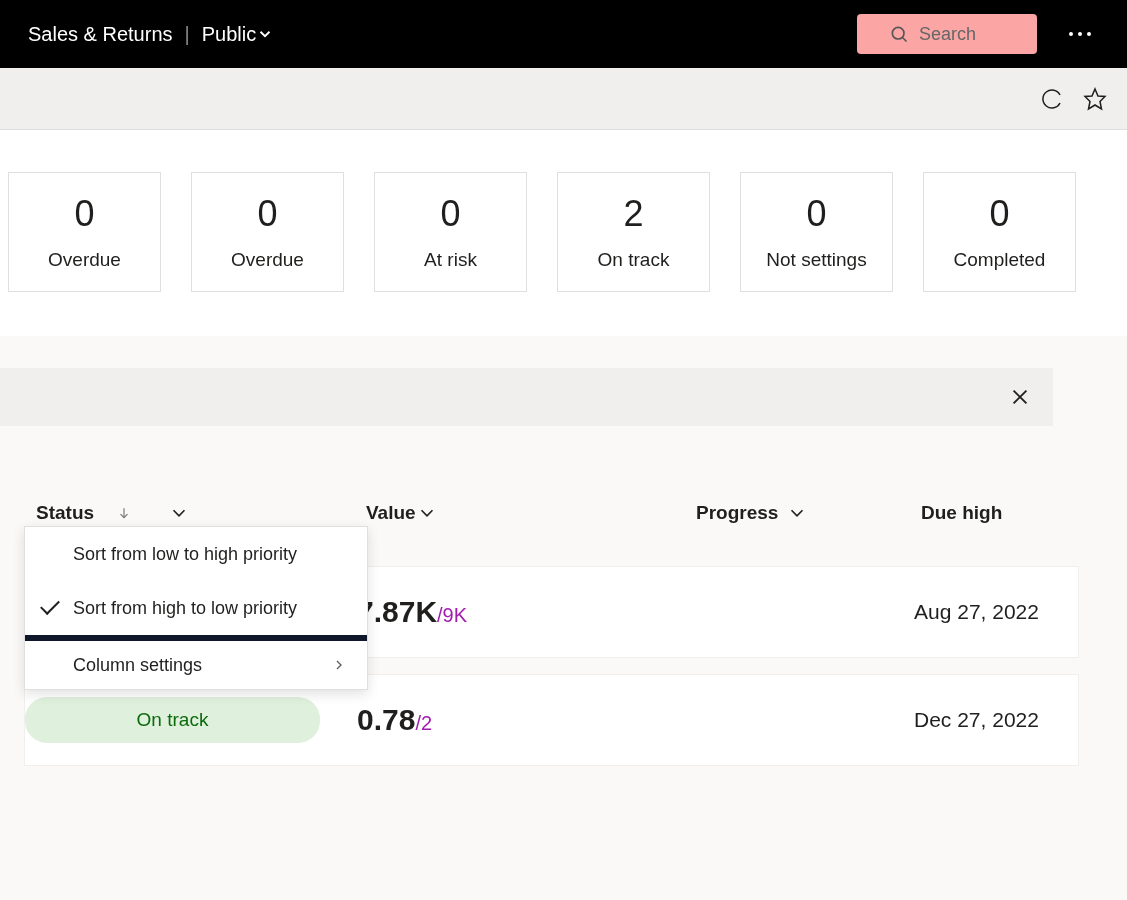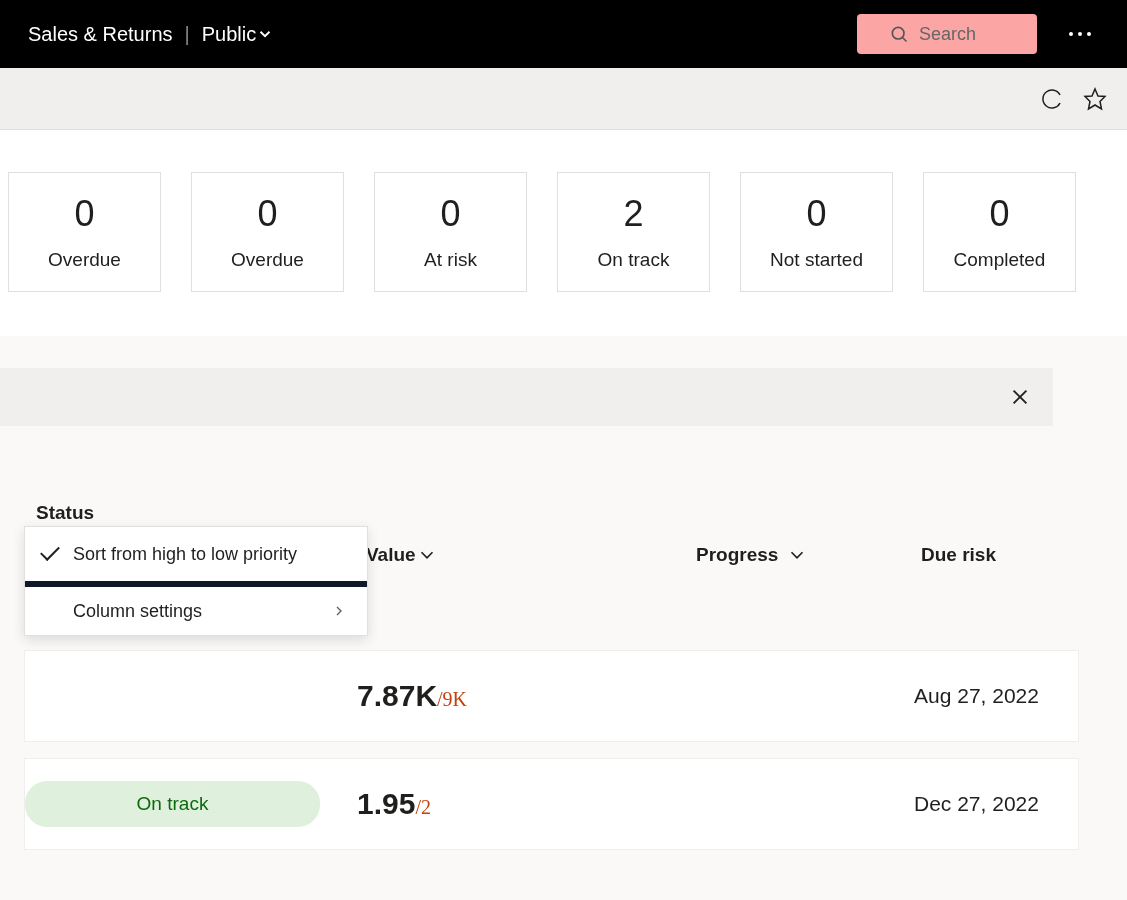--- a/index.html
+++ b/index.html
@@ -129,21 +129,21 @@
       margin-top: 76px;
     }
     .table-headers {
       display: flex;
       align-items: center;
       font-size: 19px;
       font-weight: 600;
       color: #201f1e;
       position: relative;
     }
-    .col-status { width: 330px; display: flex; align-items: flex-start; gap: 23px; flex-direction: column; }
+    .col-status { width: 330px; display: flex; align-items: center; gap: 23px; }
     .col-value { width: 330px; display: flex; align-items: center; }
     .col-progress { width: 225px; display: flex; align-items: center; gap: 8px; }
     .col-due { }
     .sort-arrow { opacity: 0.6; }
     
     
     .dropdown-menu {
       position: absolute;
       top: 24px;
       left: -12px;
@@ -203,21 +203,21 @@
       background: #dff0dd;
       color: #0b6a0b;
       border-radius: 22px;
       padding: 12px 0;
       font-size: 19px;
       width: 295px;
       text-align: center;
       margin-left: 0;
     }
     .row-value-wrap { width: 332px; font-size: 30px; font-weight: 600; color: #201f1e; display: flex; align-items: baseline; }
-    .row-value-sub { font-size: 20px; font-weight: 400; color: #c2410c; font-family: Liberation Serif, serif; }
+    .row-value-sub { font-size: 20px; font-weight: 400; color: #a21caf; }
     .row-progress-wrap { width: 225px; }
     .row-due-wrap { font-size: 21px; color: #201f1e; }
     
     
     .row-1 .status-pill { visibility: hidden; }
     .row-1 .row-value-wrap { padding-left: 0; }
   </style>
 </head>
 <body>
 
@@ -273,21 +273,21 @@
   <div class="kpi-card">
     <div class="kpi-count">0</div>
     <div class="kpi-label">At risk</div>
   </div>
   <div class="kpi-card">
     <div class="kpi-count">2</div>
     <div class="kpi-label">On track</div>
   </div>
   <div class="kpi-card">
     <div class="kpi-count">0</div>
-    <div class="kpi-label">Not started</div>
+    <div class="kpi-label">Not settings</div>
   </div>
   <div class="kpi-card">
     <div class="kpi-count">0</div>
     <div class="kpi-label">Completed</div>
   </div>
 </div>
 
 <div class="filter-bar">
   <div class="icon-btn">
     <svg width="22" height="22" viewBox="0 0 24 24" fill="none" stroke="#201f1e" stroke-width="2">
@@ -303,20 +303,23 @@
       <span>Status</span>
       <svg class="sort-arrow" width="14" height="16" viewBox="0 0 24 24" fill="none" stroke="#201f1e" stroke-width="2">
           <line x1="12" y1="4" x2="12" y2="20"></line>
           <polyline points="6 14 12 20 18 14"></polyline>
         </svg>
       <svg width="22" height="22" viewBox="0 0 24 24" fill="none" stroke="#201f1e" stroke-width="1.8" style="margin-left:14px;">
           <polyline points="6 9 12 15 18 9"></polyline>
         </svg>
 
       <div class="dropdown-menu">
+        <div class="dropdown-item">
+          <span>Sort from low to high priority</span>
+        </div>
         <div class="dropdown-item checked">
           <span>Sort from high to low priority</span>
         </div>
         <div class="dropdown-item dropdown-divider">
           <span>Column settings</span>
           <svg class="submenu-arrow" width="16" height="16" viewBox="0 0 24 24" fill="none" stroke="#605e5c" stroke-width="2">
               <polyline points="9 6 15 12 9 18"></polyline>
             </svg>
         </div>
       </div>
@@ -327,41 +330,41 @@
           <polyline points="6 9 12 15 18 9"></polyline>
         </svg>
     </div>
     <div class="col-progress">
       <span>Progress</span>
       <svg width="22" height="22" viewBox="0 0 24 24" fill="none" stroke="#201f1e" stroke-width="1.8">
           <polyline points="6 9 12 15 18 9"></polyline>
         </svg>
     </div>
     <div class="col-due">
-      <span>Due risk</span>
+      <span>Due high</span>
     </div>
   </div>
 
   <div class="table-rows">
     <div class="table-row row-1">
       <div class="row-status-wrap">
         <div class="status-pill">On track</div>
       </div>
       <div class="row-value-wrap">
         <span>7.87K</span>
           <span class="row-value-sub">/9K</span>
       </div>
       <div class="row-progress-wrap"></div>
       <div class="row-due-wrap">Aug 27, 2022</div>
     </div>
     <div class="table-row">
       <div class="row-status-wrap">
         <div class="status-pill">On track</div>
       </div>
       <div class="row-value-wrap">
-        <span>1.95</span>
+        <span>0.78</span>
           <span class="row-value-sub">/2</span>
       </div>
       <div class="row-progress-wrap"></div>
       <div class="row-due-wrap">Dec 27, 2022</div>
     </div>
   </div>
 </div>
 
 </body></html>

